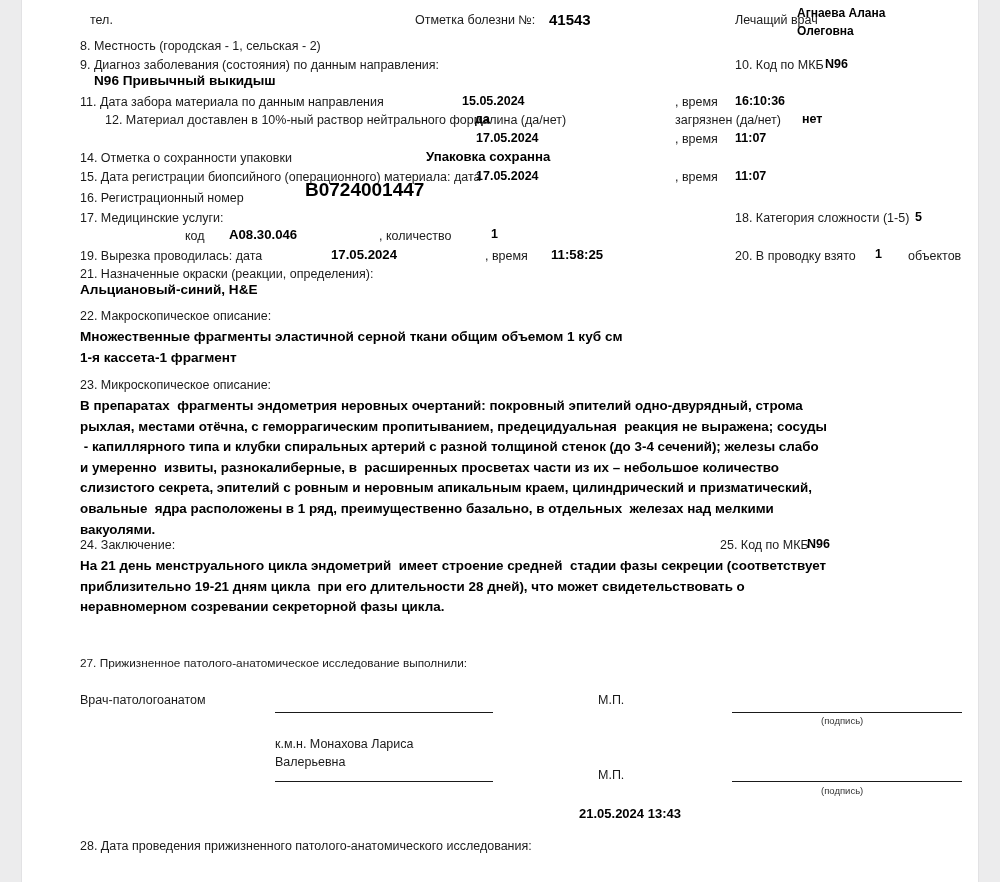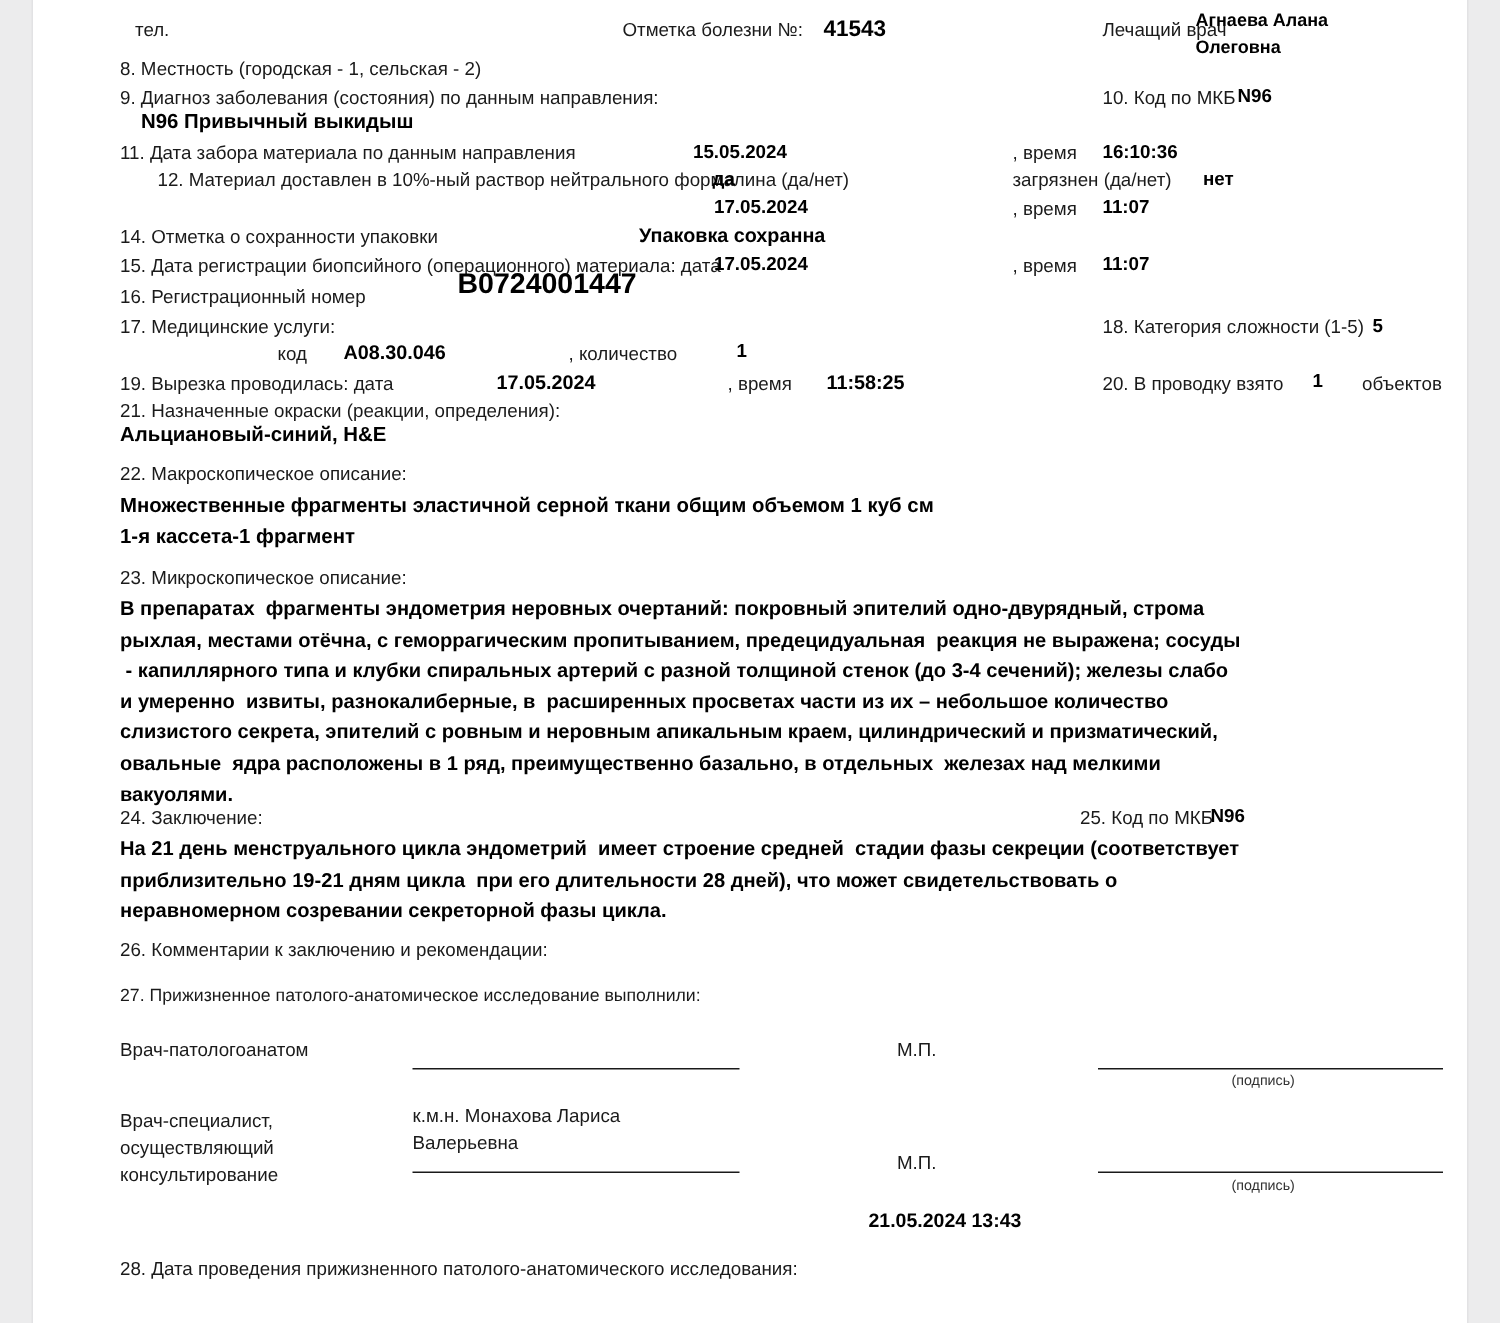--- a/index.html
+++ b/index.html
@@ -186,38 +186,34 @@
 овальные  ядра расположены в 1 ряд, преимущественно базально, в отдельных  железах над мелкими
 вакуолями.</div>
 
     <div class="sec-head" style="left:58px; top:539px;">24. Заключение:</div>
     <div class="t lbl" style="left:698px; top:539px;">25. Код по МКБ</div>
     <div class="t b" style="left:785px; top:538px;">N96</div>
     <div class="blk narrow" style="left:58px; top:556px; line-height:20.6px;">На 21 день менструального цикла эндометрий  имеет строение средней  стадии фазы секреции (соответствует
 приблизительно 19-21 дням цикла  при его длительности 28 дней), что может свидетельствовать о
 неравномерном созревании секреторной фазы цикла.</div>
 
-    <div class="sec-head" style="left:58px; top:627px;">26. Комментарии к заключению и рекомендации:</div>
 
     <div class="sec-head" style="left:58px; top:658px; font-size:11.8px;">27. Прижизненное патолого-анатомическое исследование выполнили:</div>
 
     <div class="t lbl" style="left:58px; top:694px;">Врач-патологоанатом</div>
 
     <div class="multiline" style="left:253px; top:687px;margin-top:48px;">к.м.н. Монахова Лариса
 Валерьевна</div>
     <div class="rule" style="left:253px; top:712px; width:218px;"></div>
 
     <div class="t lbl" style="left:576px; top:694px;">М.П.</div>
 
     <div class="rule" style="left:710px; top:712px; width:230px;"></div>
     <div class="caption" style="left:799px; top:716px;">(подпись)</div>
 
-    <div class="multiline" style="left:58px; top:738px;">Врач-специалист,
-осуществляющий
-консультирование</div>
     <div class="rule" style="left:253px; top:781px; width:218px;"></div>
 
     <div class="t lbl" style="left:576px; top:769px;">М.П.</div>
 
     <div class="rule" style="left:710px; top:781px; width:230px;"></div>
     <div class="caption" style="left:799px; top:786px;">(подпись)</div>
 
     <div class="sec-head" style="left:58px; top:808px;margin-top:32px;">28. Дата проведения прижизненного патолого-анатомического исследования:</div>
     <div class="t b" style="left:557px; top:807px; font-size:13px;">21.05.2024 13:43</div>
 

